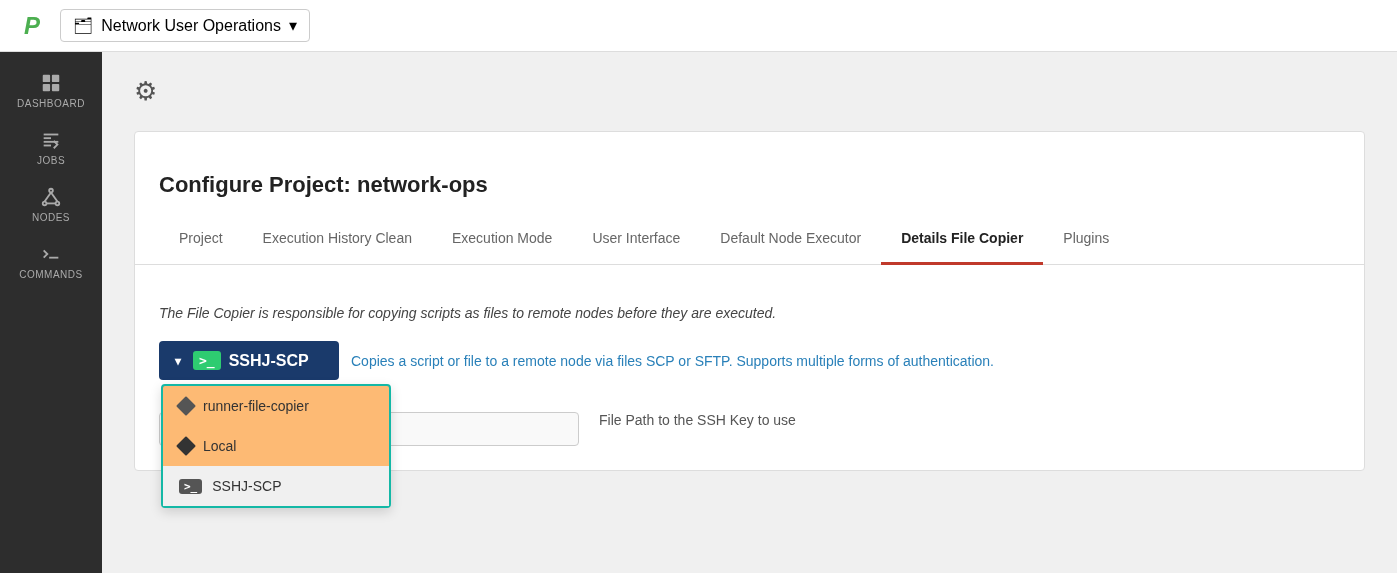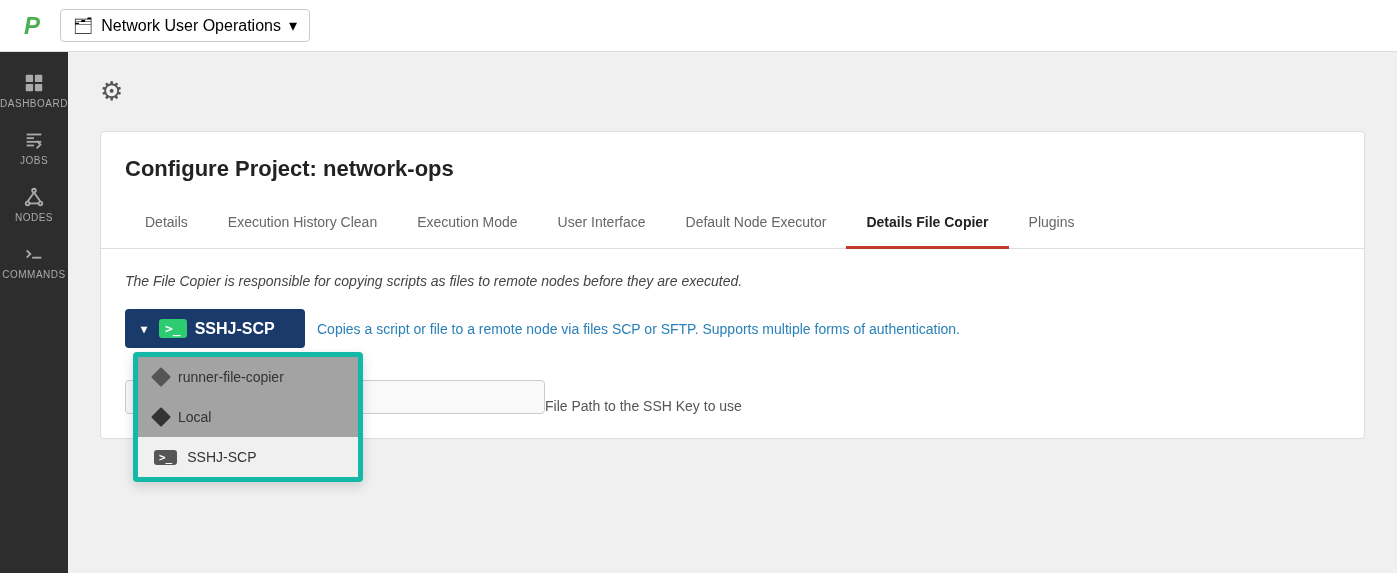--- a/index.html
+++ b/index.html
@@ -43,21 +43,21 @@
 
     
     .main-layout {
       display: flex;
       flex: 1;
       overflow: hidden;
     }
 
     
     .sidebar {
-      width: 68px;
+      width: 102px;
       background: #2d2d2d;
       display: flex;
       flex-direction: column;
       align-items: center;
       padding-top: 10px;
       flex-shrink: 0;
     }
     .sidebar-item {
       display: flex;
       flex-direction: column;
@@ -118,20 +118,21 @@
     }
     .tab.active {
       color: #222;
       font-weight: 600;
       border-bottom: 3px solid #c0392b;
     }
 
     
     .card-body {
       padding: 24px;
+      margin-top: 16px;
     }
     .card-body p {
       font-size: 14px;
       color: #444;
       margin-bottom: 20px;
       font-style: italic;
     }
 
     
     .copier-selector-container {
@@ -163,23 +164,23 @@
       padding: 2px 6px;
       font-size: 13px;
       font-family: monospace;
       font-weight: bold;
     }
 
     
     .dropdown-menu {
       position: absolute;
       top: calc(100% + 4px);
-      left: 8px;
-      background: #a3a3a3;
-      border: 5px solid #14b8a6;
+      left: 2px;
+      background: #fdba74;
+      border: 2px solid #14b8a6;
       border-radius: 4px;
       box-shadow: 0 4px 12px rgba(0,0,0,0.15);
       min-width: 230px;
       z-index: 100;
     }
     .dropdown-item {
       display: flex;
       align-items: center;
       gap: 10px;
       padding: 12px 16px;
@@ -210,22 +211,22 @@
 
     
     .ssh-key-area {
       margin-top: 20px;
       display: flex;
       flex-direction: column;
       gap: 8px;
     }
     .ssh-key-row {
       display: flex;
-      align-items: flex-end;
-      gap: 0;
+      align-items: flex-start;
+      gap: 20px;
     }
     .ssh-key-input {
       flex: 1;
       padding: 8px 12px;
       border: 1px solid #ccc;
       border-radius: 4px;
       font-size: 14px;
       color: #666;
       background: #f9f9f9;
     }
@@ -314,21 +315,21 @@
       <span style="font-size:26px; color:#555;">⚙</span>
     </div>
 
     <div class="card">
 
       <div class="card-body" style="padding-bottom: 0;">
         <h2 style="font-size:22px; font-weight:600; color:#222; margin-bottom:16px;">Configure Project: network-ops</h2>
       </div>
 
       <div class="tabs">
-        <div class="tab">Details</div>
+        <div class="tab">Project</div>
         <div class="tab">Execution History Clean</div>
         <div class="tab">Execution Mode</div>
         <div class="tab">User Interface</div>
         <div class="tab">Default Node Executor</div>
         <div class="tab active">Details File Copier</div>
         <div class="tab">Plugins</div>
       </div>
 
       <div class="card-body">
         <p>The File Copier is responsible for copying scripts as files to remote nodes before they are executed.</p>

